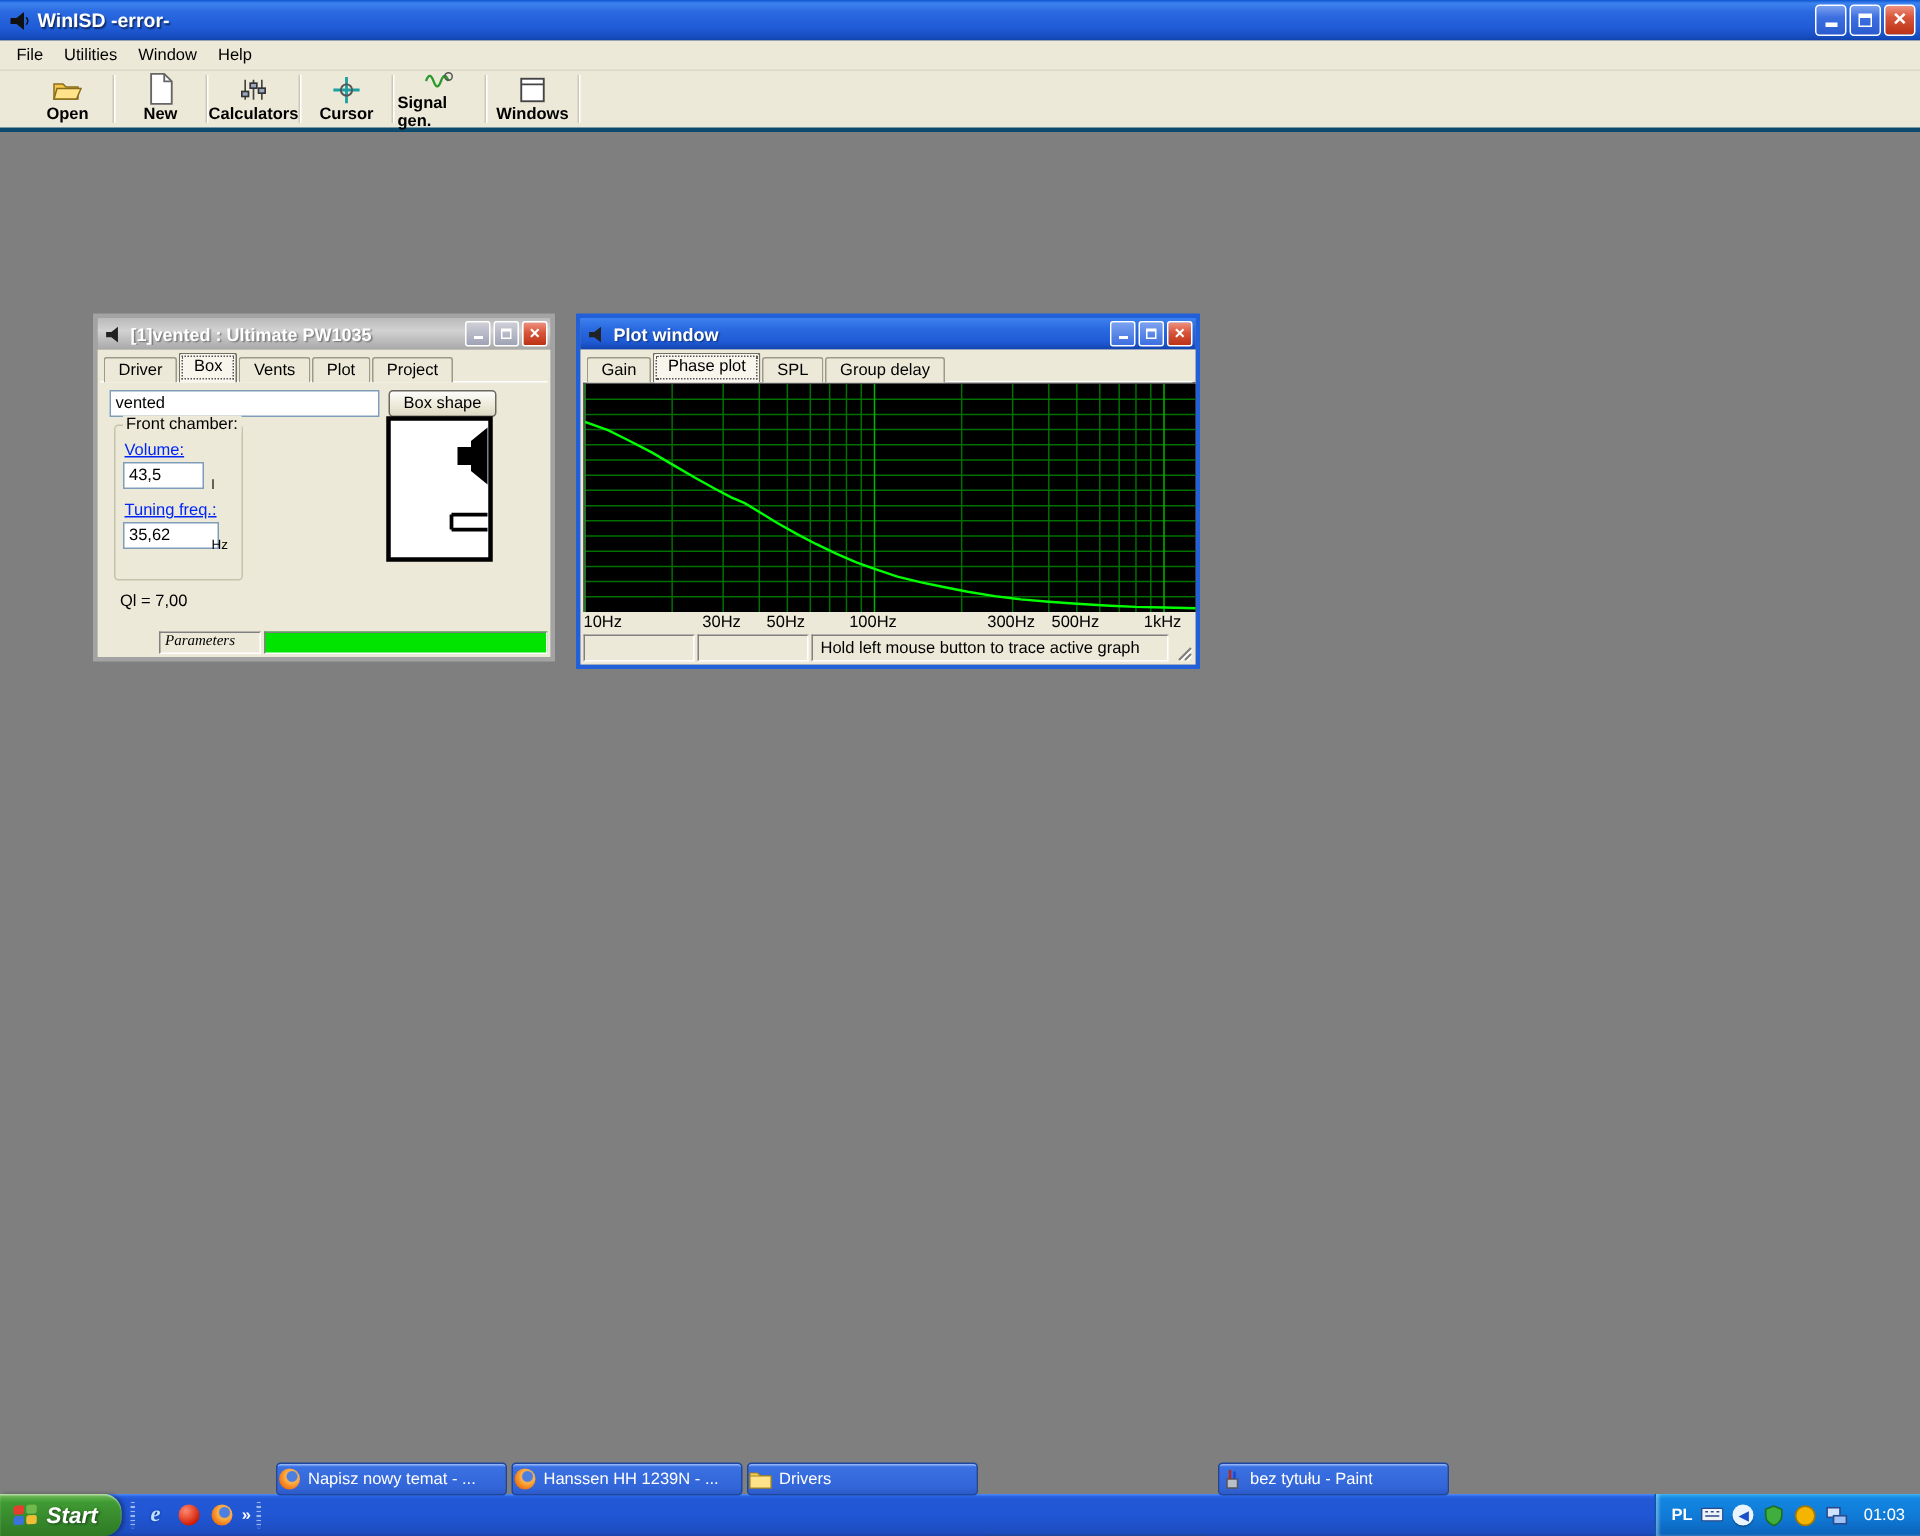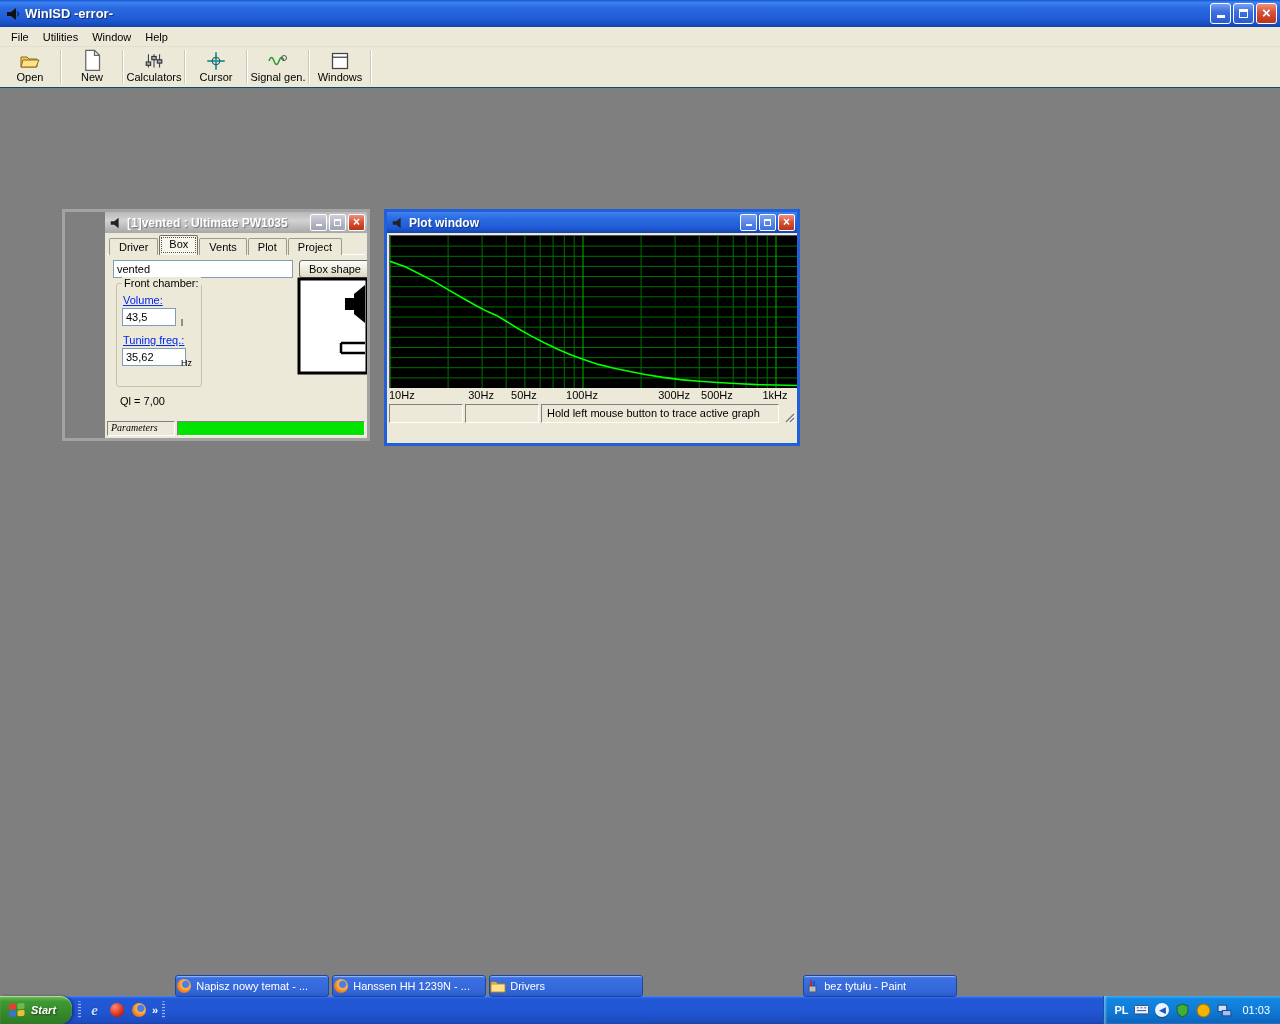--- a/index.html
+++ b/index.html
@@ -19,31 +19,31 @@
     width:21px; height:21px; border:1px solid #fff; border-radius:3px; display:flex; align-items:center; justify-content:center;
     background:linear-gradient(180deg,#7ba1ef 0%,#3c6fe0 40%,#2a5cd0 100%); position:relative; cursor:default;
   }
   .wbtn.close { background:linear-gradient(180deg,#ee9180 0%,#d8553a 40%,#bc3215 100%); }
   .g-min { width:8px; height:9px; border-bottom:3px solid #fff; }
   .g-max { width:9px; height:9px; border:1px solid #fff; border-top:3px solid #fff; }
   .g-close { color:#fff; font-size:15px; font-weight:bold; line-height:1; margin-top:-2px; }
 
   .menubar { height:20px; background:#ece9d8; display:flex; align-items:center; padding-left:4px; border-bottom:1px solid #e2dfce; }
   .menu-item { font-size:11px; color:#000; padding:2px 7px; }
-  .toolbar { height:41px; background:#ece9d8; display:flex; align-items:stretch; padding-left:2px; border-bottom:1px solid #0c4a6e; }
+  .toolbar { height:41px; background:#ece9d8; display:flex; align-items:stretch; padding-left:17px; border-bottom:3px solid #0c4a6e;font-weight:bold; }
   .tb-btn { width:56px; display:flex; flex-direction:column; align-items:center; justify-content:center; gap:1px; }
   .tb-btn .tb-icon { width:20px; height:18px; display:flex; align-items:center; justify-content:center; }
   .tb-btn .tb-label { font-size:11px; color:#000; }
   .tb-sep { width:2px; margin:3px 2px; border-left:1px solid #cdc9b8; border-right:1px solid #fff; }
 
   .mdi { position:relative; flex:1; background:#7f7f7f; overflow:hidden; }
 
   
   .child { position:absolute; display:flex; flex-direction:column; }
-  .win1 { left:62px; top:121px; width:308px; height:232px; border:3px solid #a3a3a3;padding-left:40px; }
+  .win1 { left:62px; top:121px; width:308px; height:232px; border:3px solid #a3a3a3; }
   .win2 { left:384px; top:121px; width:416px; height:237px; border:3px solid #2160d8; }
   .ctitle { height:21px; display:flex; align-items:center; gap:4px; padding:0 2px 0 4px; }
   .ctitle .ctext { flex:1; font-size:12px; font-weight:bold; color:#fff; text-shadow:1px 1px 1px rgba(0,0,0,.4); white-space:nowrap; overflow:hidden; }
   .ctitle.inactive { background:linear-gradient(180deg,#b9b9b9 0%,#d2d2d2 40%,#a8a8a8 100%); }
   .ctitle.active { background:linear-gradient(180deg,#3d82ef 0%,#2a69e0 35%,#1f5bd6 75%,#1243ae 100%); }
   .cbtn { width:17px; height:17px; border:1px solid #fff; border-radius:2px; display:flex; align-items:center; justify-content:center; }
   .ctitle.inactive .cbtn { background:linear-gradient(180deg,#cfcfd8 0%,#9fa3b5 100%); }
   .ctitle.active .cbtn { background:linear-gradient(180deg,#7ba1ef 0%,#3c6fe0 100%); }
   .cbtn.close { background:linear-gradient(180deg,#ee9180 0%,#d8553a 45%,#bc3215 100%) !important; }
   .cbtn .g-min { width:6px; height:7px; border-bottom:2px solid #fff; }
@@ -73,21 +73,21 @@
   .lnk-volume { left:6px; top:10px; }
   .lnk-tuning { left:6px; top:50px; }
   .inp-volume { left:5px; top:24px; width:54px; }
   .inp-tuning { left:5px; top:64px; width:64px; }
   .unit { position:absolute; font-size:9px; color:#000; }
   .unit-l { left:64px; top:34px; }
   .unit-hz { left:64px; top:74px; }
   .ql-text { position:absolute; left:13px; top:140px; font-size:11px; color:#000; }
   .box-diagram { position:absolute; left:190px; top:22px; width:72px; height:98px; }
 
-  .cstatus1 { height:15px; display:flex; gap:2px; margin-top:2px; }
+  .cstatus1 { height:15px; display:flex; gap:2px; margin-top:2px;margin-left:39px; }
   .param-panel {
     width:68px; border:1px solid; border-color:#808080 #fff #fff #808080; background:#ece9d8;
     font-family:"Liberation Serif",serif; font-style:italic; font-size:10px; padding:0 3px; overflow:hidden; white-space:nowrap;
   }
   .progress-track { flex:1; border:1px solid; border-color:#808080 #fff #fff #808080; background:#00e400; }
 
   
   .plot-wrap { width:408px; background:#000; border:1px solid #555; border-bottom:none; }
   .plot-svg { display:block; width:408px; height:152px; background:#000; }
   .x-labels { position:relative; height:14px; background:#ece9d8; }
@@ -100,21 +100,21 @@
   
   .taskbar {
     position:absolute; left:0; bottom:0; width:1280px; height:28px; display:flex; align-items:center;
     background:linear-gradient(180deg,#4f8df8 0%,#2a63e4 6%,#2258d6 12%,#2156d4 50%,#1d4cc0 92%,#1a44ae 100%);
   }
   .start-btn {
     height:28px; padding:0 16px 0 8px; display:flex; align-items:center; gap:5px; border-radius:0 12px 12px 0;
     background:linear-gradient(180deg,#71bd58 0%,#3f9a33 20%,#37892c 60%,#2d7a24 100%);
     box-shadow:inset 0 1px 1px rgba(255,255,255,.5), 2px 0 3px rgba(0,0,0,.35); cursor:default;
   }
-  .start-btn .start-text { color:#fff; font-size:11px; font-weight:bold; font-style:italic; text-shadow:1px 1px 2px rgba(0,0,0,.5); }
+  .start-btn .start-text { color:#fff; font-size:15px; font-weight:bold; font-style:italic; text-shadow:1px 1px 2px rgba(0,0,0,.5); }
   .xp-flag { width:18px; height:16px; display:inline-flex; }
   .quicklaunch { display:flex; align-items:center; gap:5px; padding:0 6px; }
   .ql-handle { width:3px; height:18px; background:repeating-linear-gradient(180deg,#9db9f2 0 1px,#2a5bd0 1px 3px); border-radius:2px; }
   .ql-icon { width:17px; height:17px; display:flex; align-items:center; justify-content:center; }
   .ie-e { color:#bfe0ff; font-size:15px; font-weight:bold; font-style:italic; font-family:"Liberation Serif",serif; text-shadow:0 0 2px #083a9a; }
   .disc { width:14px; height:14px; border-radius:50%; }
   .disc-red { background:radial-gradient(circle at 35% 30%, #ff8a70, #d01800 75%); }
   .disc-ff { background:radial-gradient(circle at 62% 38%, #4d7fe0 0 26%, #ffb347 34%, #e65c00 85%); }
   .chev { color:#fff; font-size:11px; font-weight:bold; letter-spacing:-1px; }
   .tasks { display:flex; gap:3px; margin-left:4px; }
@@ -314,20 +314,26 @@
               </div>
             <div class="cbtn">
                 <span class="g-max"></span>
               </div>
             <div class="cbtn close">
                 <span class="g-close">×</span>
               </div>
           </div>
         </div>
         <div class="cbody">
+          <div class="tabs">
+            <div class="tab">Gain</div>
+            <div class="tab active">Phase plot</div>
+            <div class="tab">SPL</div>
+            <div class="tab">Group delay</div>
+          </div>
           <div class="plot-wrap">
             <svg id="plot-svg" class="plot-svg" viewBox="0 0 408 152" preserveAspectRatio="none">
                 <line x1="0" y1="141.9" x2="408" y2="141.9" stroke="#007000" stroke-width="1"></line>
                 <line x1="0" y1="131.7" x2="408" y2="131.7" stroke="#007000" stroke-width="1"></line>
                 <line x1="0" y1="121.6" x2="408" y2="121.6" stroke="#007000" stroke-width="1"></line>
                 <line x1="0" y1="111.5" x2="408" y2="111.5" stroke="#007000" stroke-width="1"></line>
                 <line x1="0" y1="101.3" x2="408" y2="101.3" stroke="#007000" stroke-width="1"></line>
                 <line x1="0" y1="91.2" x2="408" y2="91.2" stroke="#007000" stroke-width="1"></line>
                 <line x1="0" y1="81.1" x2="408" y2="81.1" stroke="#007000" stroke-width="1"></line>
                 <line x1="0" y1="70.9" x2="408" y2="70.9" stroke="#007000" stroke-width="1"></line>

